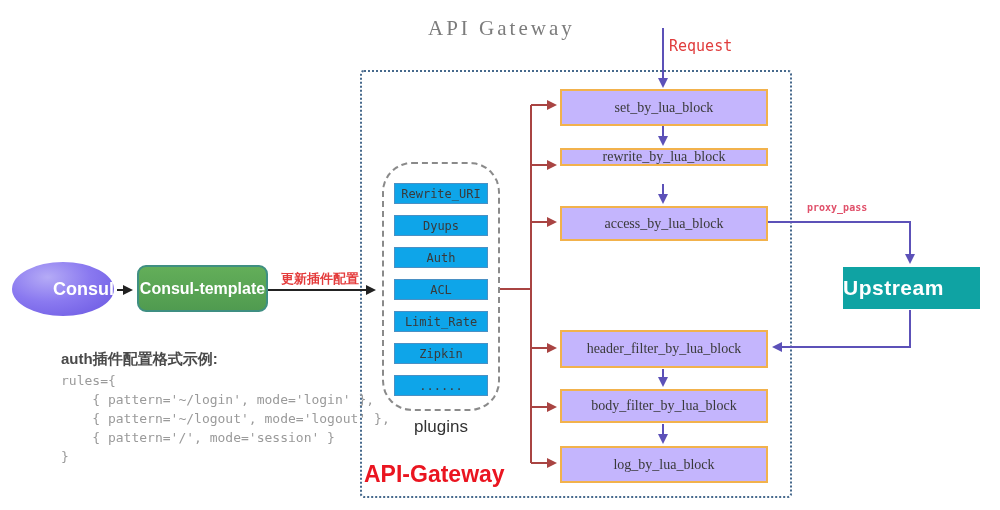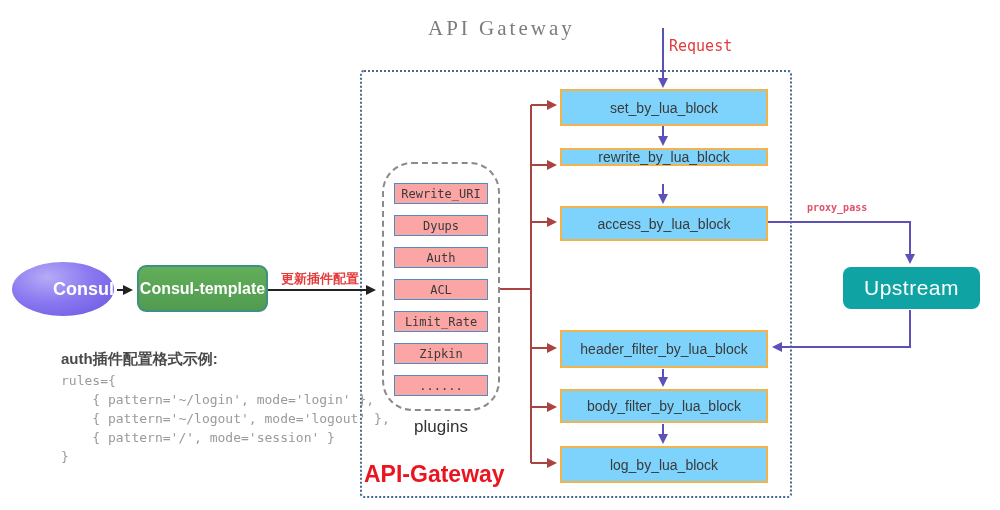--- a/index.html
+++ b/index.html
@@ -37,35 +37,35 @@
     font-size:23px;font-weight:bold;color:#ea1520;white-space:nowrap;
   }
 
   .plugins-box{
     position:absolute;left:382px;top:162px;width:118px;height:249px;
     border:2px dashed #8a8a8a;border-radius:30px;z-index:2;background:#fff;
     display:flex;flex-direction:column;align-items:center;
     padding-top:19px;box-sizing:border-box;gap:11px;
   }
   .plugin-item{
-    width:94px;height:21px;border:1.5px solid #4a90c4;background:#fca5a5;
+    width:94px;height:21px;border:1.5px solid #4a90c4;background:#0ea5e9;
     display:flex;align-items:center;justify-content:center;
     font-family:"DejaVu Sans Mono","Liberation Mono",monospace;
     font-size:12px;color:#3a3a3a;box-sizing:border-box;flex:0 0 auto;
   }
   .plugins-caption{
     position:absolute;left:382px;top:417px;width:118px;text-align:center;z-index:2;
     font-size:17px;color:#333;
   }
 
   .phase{
     position:absolute;left:560px;width:208px;z-index:2;
-    border:2px solid #f2b24c;background:#7dd3fc;box-sizing:border-box;
+    border:2px solid #f2b24c;background:#c4b5fd;box-sizing:border-box;
     display:flex;align-items:center;justify-content:center;text-align:center;
-    font-family:Liberation Sans, sans-serif;
+    font-family:Liberation Serif, serif;
     font-size:14px;color:#3a3a3a;line-height:16px;word-break:break-all;
     padding:0 2px;
   }
   #phase-set{top:89px;height:37px;}
   #phase-rewrite{top:148px;height:18px;}
   #phase-access{top:206px;height:35px;}
   #phase-header{top:330px;height:38px;}
   #phase-body{top:389px;height:34px;}
   #phase-log{top:446px;height:37px;}
 
@@ -78,23 +78,23 @@
   }
   .consul-template-node{
     position:absolute;left:137px;top:265px;width:131px;height:47px;z-index:2;
     background:linear-gradient(#63ae59,#509b50);
     border:2px solid #3f8f82;border-radius:9px;box-sizing:border-box;
     display:flex;align-items:center;justify-content:center;
     color:#fff;font-weight:bold;font-size:16px;
   }
   .upstream-node{
     position:absolute;left:843px;top:267px;width:137px;height:42px;z-index:2;
-    background:#0fa3a3;border-radius:8px;
-    display:flex;align-items:center;justify-content:center;
-    color:#fff;font-weight:normal;font-size:21px;letter-spacing:0.5px;
+    background:#0fa3a3;border-radius:0;
+    display:flex;align-items:center;
+    color:#fff;font-weight:bold;font-size:21px;letter-spacing:0.5px;
   }
 
   .auth-example{position:absolute;left:33px;top:350px;z-index:2;margin-left:28px;}
   .auth-heading{
     font-size:15px;font-weight:bold;color:#4a4a4a;margin-bottom:2px;white-space:pre;
   }
   .auth-line{
     font-family:"DejaVu Sans Mono","Liberation Mono",monospace;
     font-size:13px;color:#9a9a9a;line-height:19px;white-space:pre;
   }

